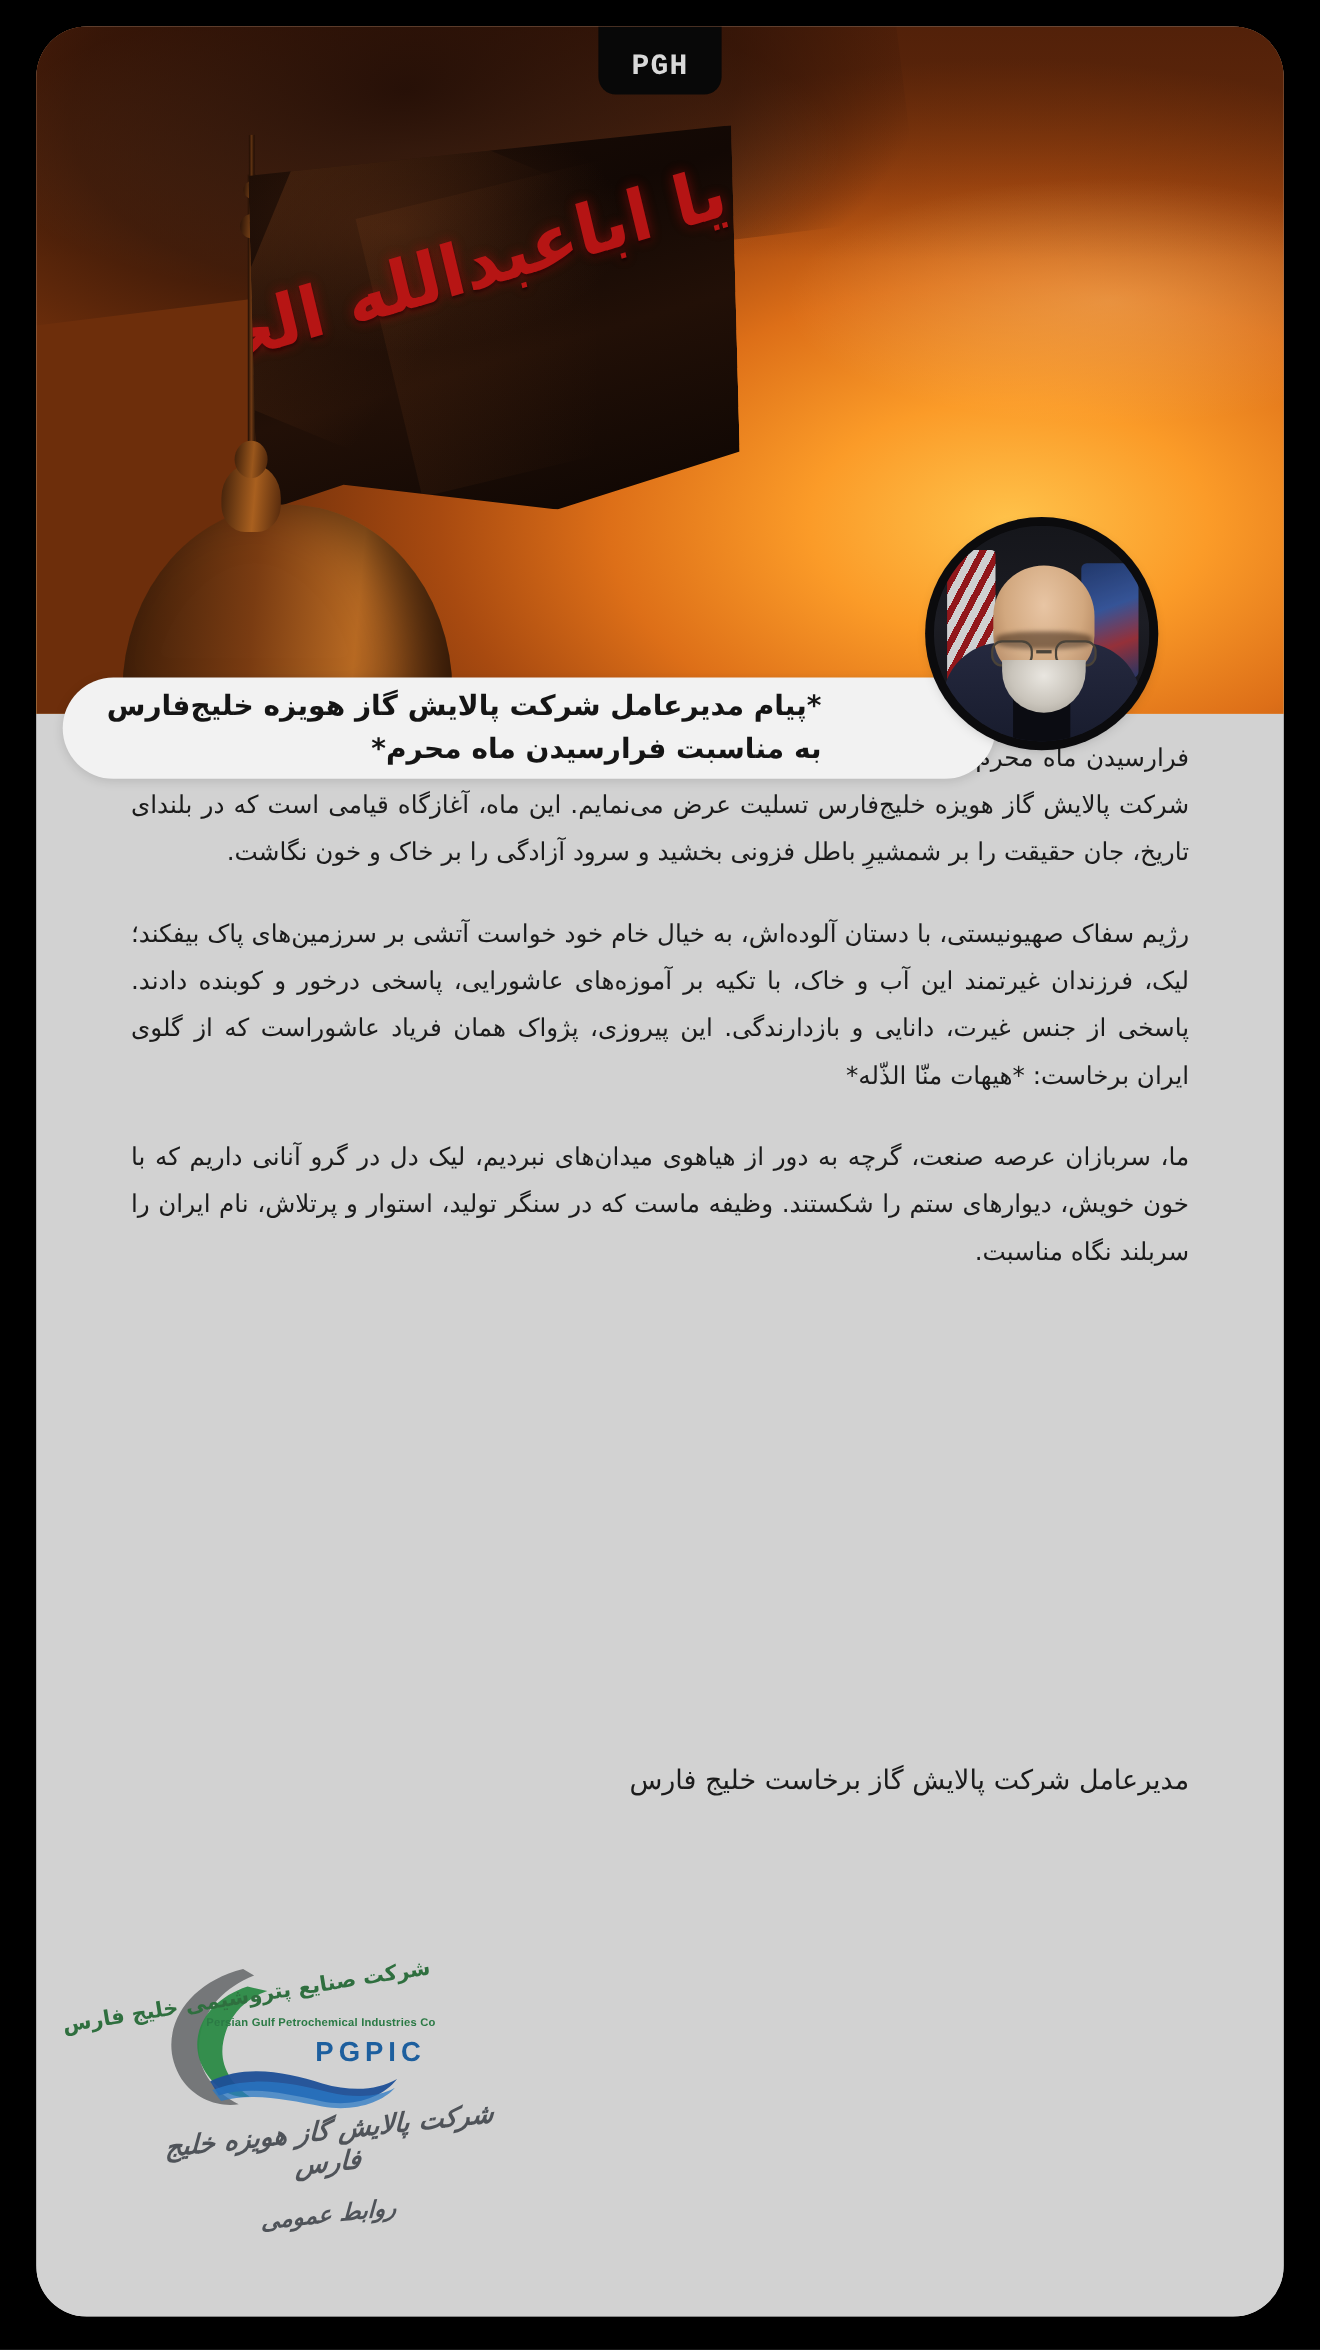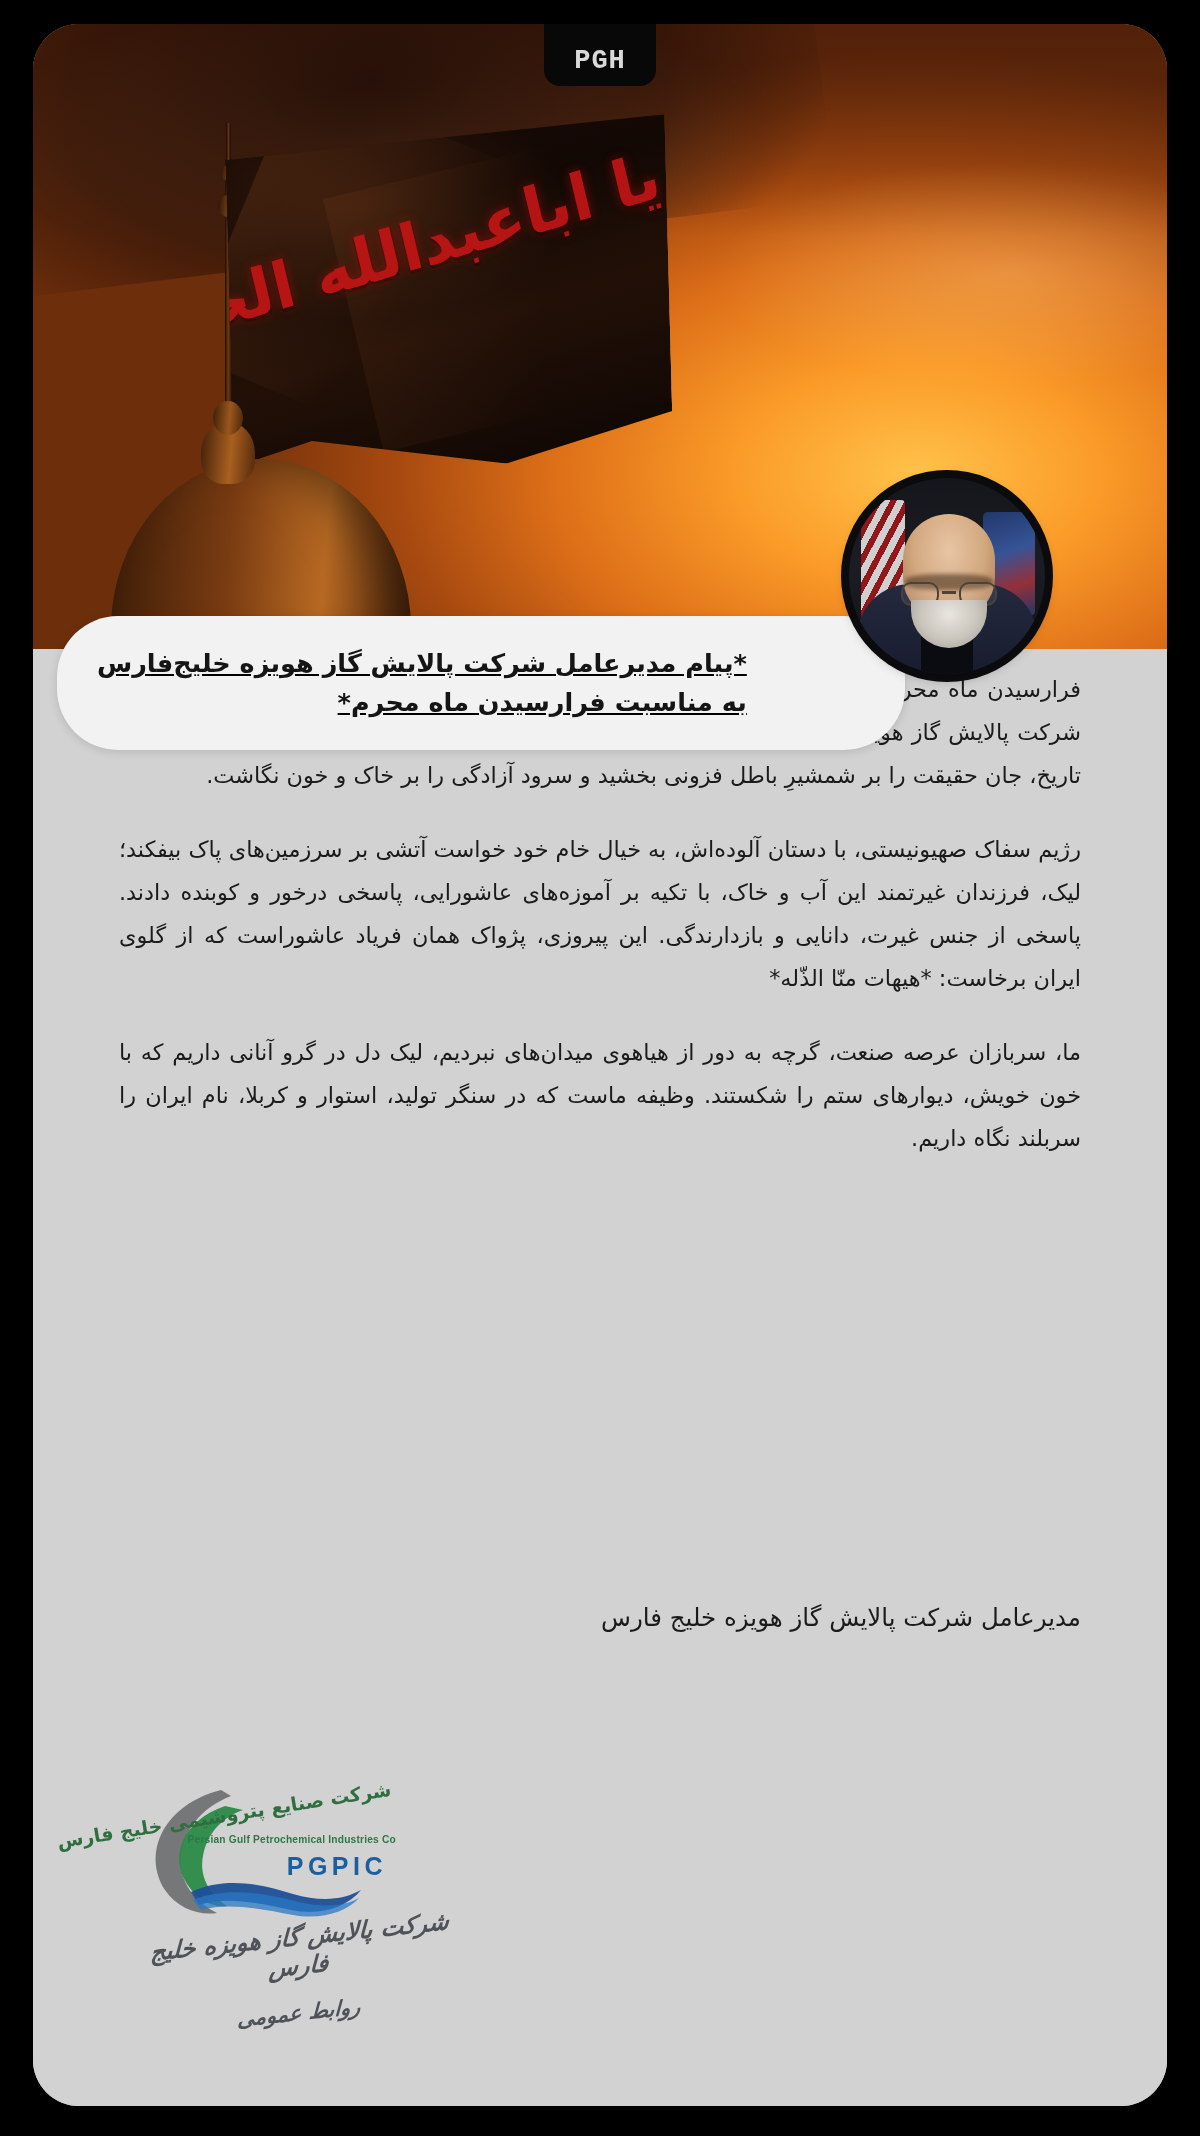--- a/index.html
+++ b/index.html
@@ -162,30 +162,29 @@
     letter-spacing: 1px;
     font-family: Liberation Mono, monospace;
   }
 
   
   .title-pill {
     position: absolute;
     left: 24px;
     top: 592px;
     width: 848px;
-    height: 134px;
+    height: 92px;
     background: #f2f2f2;
     border-radius: 61px;
     display: flex;
     align-items: center;
     justify-content: flex-end;
     padding: 0 56px 0 40px;
     z-index: 6;
     box-shadow: 0 2px 10px rgba(0,0,0,.13);
-    text-decoration: underline;
   }
   .title-pill .title-text {
     direction: rtl;
     text-align: right;
     font-size: 25.5px;
     font-weight: 700;
     line-height: 1.52;
     color: #151515;
     font-family: "DejaVu Sans", "Liberation Sans", sans-serif;
   }
@@ -461,26 +460,26 @@
         <div class="pt-bridge"></div>
         <div class="pt-lens r"></div>
       </div>
       <div class="pt-beard"></div>
     </div>
 
     <div class="body-area">
       <div class="body-inner">
         <p class="para">فرارسیدن ماه محرم، ماه دلدادگی و شور، ماه راز و شعور را به تمامی همکاران شریف و دل‌آگاهم در شرکت پالایش گاز هویزه خلیج‌فارس تسلیت عرض می‌نمایم. این ماه، آغازگاه قیامی است که در بلندای تاریخ، جان حقیقت را بر شمشیرِ باطل فزونی بخشید و سرود آزادگی را بر خاک و خون نگاشت.</p>
         <p class="para">رژیم سفاک صهیونیستی، با دستان آلوده‌اش، به خیال خام خود خواست آتشی بر سرزمین‌های پاک بیفکند؛ لیک، فرزندان غیرتمند این آب و خاک، با تکیه بر آموزه‌های عاشورایی، پاسخی درخور و کوبنده دادند. پاسخی از جنس غیرت، دانایی و بازدارندگی. این پیروزی، پژواک همان فریاد عاشوراست که از گلوی ایران برخاست: *هیهات منّا الذّله*</p>
-        <p class="para">ما، سربازان عرصه صنعت، گرچه به دور از هیاهوی میدان‌های نبردیم، لیک دل در گرو آنانی داریم که با خون خویش، دیوارهای ستم را شکستند. وظیفه ماست که در سنگر تولید، استوار و کربلا، نام ایران را سربلند نگاه داریم.</p>
+        <p class="para">ما، سربازان عرصه صنعت، گرچه به دور از هیاهوی میدان‌های نبردیم، لیک دل در گرو آنانی داریم که با خون خویش، دیوارهای ستم را شکستند. وظیفه ماست که در سنگر تولید، استوار و پرتلاش، نام ایران را سربلند نگاه مناسبت.</p>
       </div>
     </div>
 
     <div class="signature">
-      <div class="sig-role">مدیرعامل شرکت پالایش گاز هویزه خلیج فارس</div>
+      <div class="sig-role">مدیرعامل شرکت پالایش گاز برخاست خلیج فارس</div>
     </div>
 
     <div class="logo-block">
       <svg width="300" height="150" viewBox="0 0 300 150">
         <path d="M100 18 C44 32, 20 80, 44 118 C56 136, 78 144, 96 141 C74 130, 58 110, 60 86 C62 58, 80 36, 110 24 Z" fill="#6d6f71" opacity="0.92"></path>
         <path d="M104 34 C62 48, 48 84, 66 112 C76 128, 92 136, 106 134 C88 122, 78 104, 82 84 C86 62, 100 46, 122 38 Z" fill="#2b8a46" opacity="0.95"></path>
         <path d="M70 120 C104 104, 140 112, 172 122 C200 130, 222 128, 240 118 C226 136, 198 144, 170 138 C138 131, 106 124, 78 133 Z" fill="#1d4f97" opacity="0.95"></path>
         <path d="M72 128 C108 114, 146 122, 178 130 C204 136, 224 134, 238 126 C226 140, 200 148, 172 143 C140 137, 108 130, 80 138 Z" fill="#2a78c4" opacity="0.75"></path>
       </svg>
       <div class="logo-fa">شرکت صنایع پتروشیمی خلیج فارس</div>

